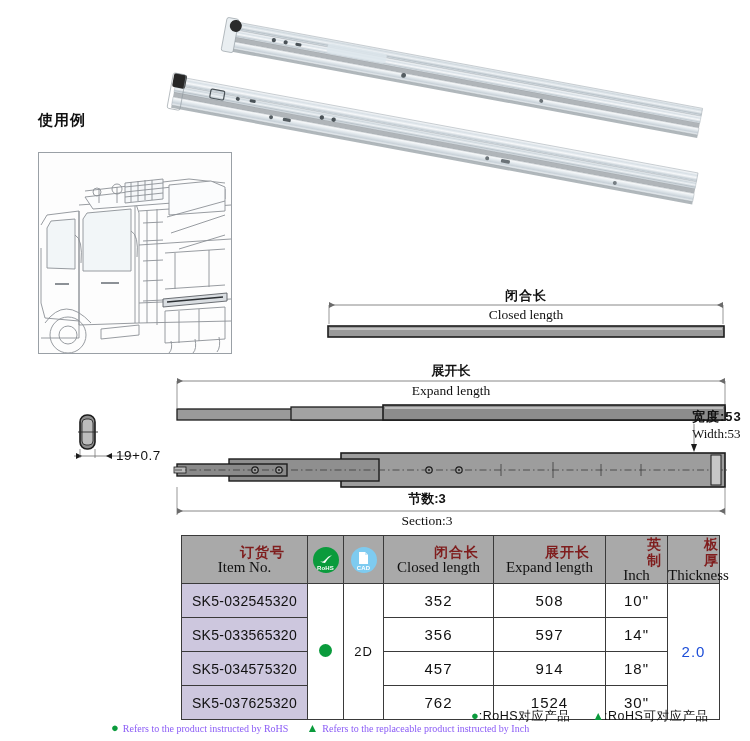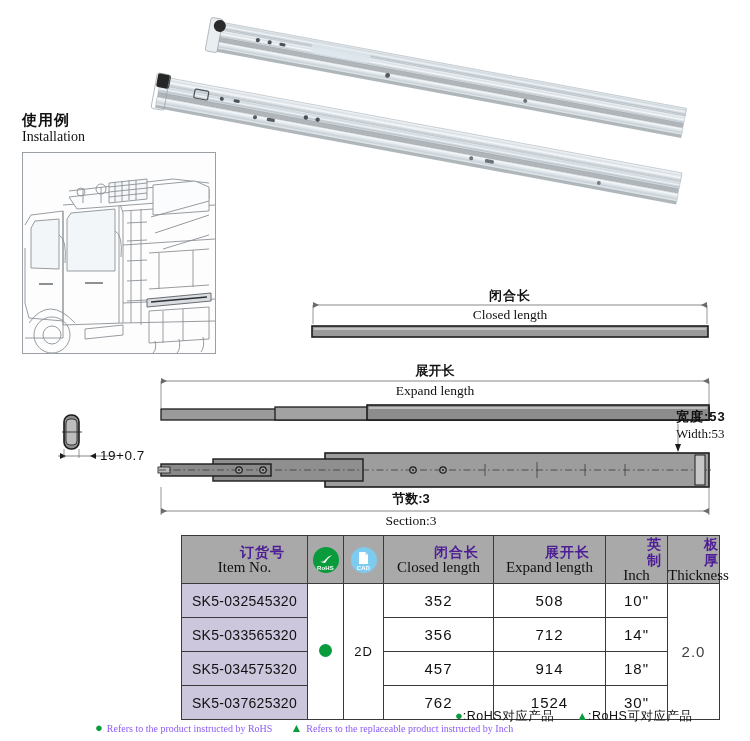--- a/index.html
+++ b/index.html
@@ -1,20 +1,20 @@
 <!DOCTYPE html>
 <html><head>
 <meta charset="utf-8">
 <style>
   html,body{margin:0;padding:0;background:#ffffff;}
   body{
     width:750px;height:741px;position:relative;overflow:hidden;
     font-family:"Liberation Serif",serif;color:#1a1a1a;
   }
-  .abs{position:absolute;}
+  .abs{position:absolute;margin-left:16px;}
 
   
   #product-photo{left:0;top:0;width:750px;height:260px;}
   #product-photo svg{display:block;}
 
   
   #installation-block{left:22px;top:112px;width:200px;height:250px;}
   .inst-title-cn{font-family:"Liberation Sans",sans-serif;font-weight:bold;font-size:15px;letter-spacing:1px;color:#111;line-height:16px;}
   .inst-title-en{font-family:"Liberation Serif",serif;font-size:14px;color:#111;line-height:16px;margin-top:1px;}
   #installation-frame{
@@ -43,33 +43,33 @@
     text-align:center;
     vertical-align:middle;
     padding:0;
     background:#ffffff;
   }
   #spec-table thead th{
     background:#a9a9a9;
     height:42px;
     font-weight:normal;
   }
-  .th-cn{font-family:"Liberation Sans",sans-serif;font-size:14px;font-weight:bold;color:#4c1d95;letter-spacing:1px;line-height:16px;display:block;margin-left:36px;}
+  .th-cn{font-family:"Liberation Sans",sans-serif;font-size:14px;font-weight:bold;color:#7f1d1d;letter-spacing:1px;line-height:16px;display:block;margin-left:36px;}
   .th-en{font-family:"Liberation Serif",serif;font-size:15px;color:#111;line-height:15px;display:block;}
   .cell-item{
     background:#cdc7de !important;
     font-family:"Liberation Sans",sans-serif;
     font-size:14px;letter-spacing:.3px;color:#111;height:33px;
   }
   .cell-num{
     font-family:"Liberation Sans",sans-serif;font-size:15px;color:#111;letter-spacing:1px;height:33px;
   }
   .cell-inch{font-family:"Liberation Sans",sans-serif;font-size:15px;color:#111;letter-spacing:1px;}
   .cell-2d{font-family:"Liberation Sans",sans-serif;font-size:13px;letter-spacing:1px;color:#111;}
-  .cell-thick{font-family:"Liberation Sans",sans-serif;font-size:15px;letter-spacing:1px;color:#404040;}
+  .cell-thick{font-family:"Liberation Sans",sans-serif;font-size:15px;letter-spacing:1px;color:#1d4ed8;}
   .green-dot{display:inline-block;width:13px;height:13px;border-radius:50%;background:#0a9b3c;}
 
   
   .badge{display:inline-block;width:26px;height:26px;border-radius:50%;position:relative;vertical-align:middle;}
   .badge-rohs{background:#0a9b3c;}
   .badge-cad{background:#7ecbf0;}
   .badge-txt{
     position:absolute;left:0;right:0;bottom:2px;text-align:center;
     font-family:"Liberation Sans",sans-serif;font-size:6px;font-weight:bold;color:#ffffff;letter-spacing:.2px;
   }
@@ -152,21 +152,20 @@
         <circle cx="470" cy="149" r="2.0" fill="#6b7378"></circle>
         <rect x="484" y="147" width="9" height="3.5" rx="1.2" fill="#6b7378"></rect>
         <circle cx="600" cy="150" r="2.0" fill="#777f84"></circle>
       </g>
     </g>
   </svg>
 </div>
 
 <div class="abs" id="installation-block">
   <div class="inst-title-cn">使用例</div>
-  <div class="inst-title-en">Installation</div>
 
   <div id="installation-frame">
     <svg width="192" height="200" viewBox="0 0 192 200">
       <g fill="none" stroke="#8c9196" stroke-width="0.9" stroke-linejoin="round">
 
         <path d="M2 95 L2 150 L6 165 L40 168 L40 185 L2 185"></path>
         <path d="M2 72 L8 62 L40 58 L40 168"></path>
         <path d="M40 52 L96 48 L100 60 L100 170 L40 172"></path>
 
         <path d="M8 75 L8 115 L36 116 L36 66 L12 68 Z" fill="#f2f6f8"></path>
@@ -400,21 +399,21 @@
       <td rowspan="4"><span class="green-dot"></span></td>
       <td rowspan="4" class="cell-2d">2D</td>
       <td class="cell-num">352</td>
       <td class="cell-num">508</td>
       <td class="cell-inch">10"</td>
       <td rowspan="4" class="cell-thick">2.0</td>
     </tr>
     <tr>
       <td class="cell-item">SK5-033565320</td>
       <td class="cell-num">356</td>
-      <td class="cell-num">712</td>
+      <td class="cell-num">597</td>
       <td class="cell-inch">14"</td>
     </tr>
     <tr>
       <td class="cell-item">SK5-034575320</td>
       <td class="cell-num">457</td>
       <td class="cell-num">914</td>
       <td class="cell-inch">18"</td>
     </tr>
     <tr>
       <td class="cell-item">SK5-037625320</td>

